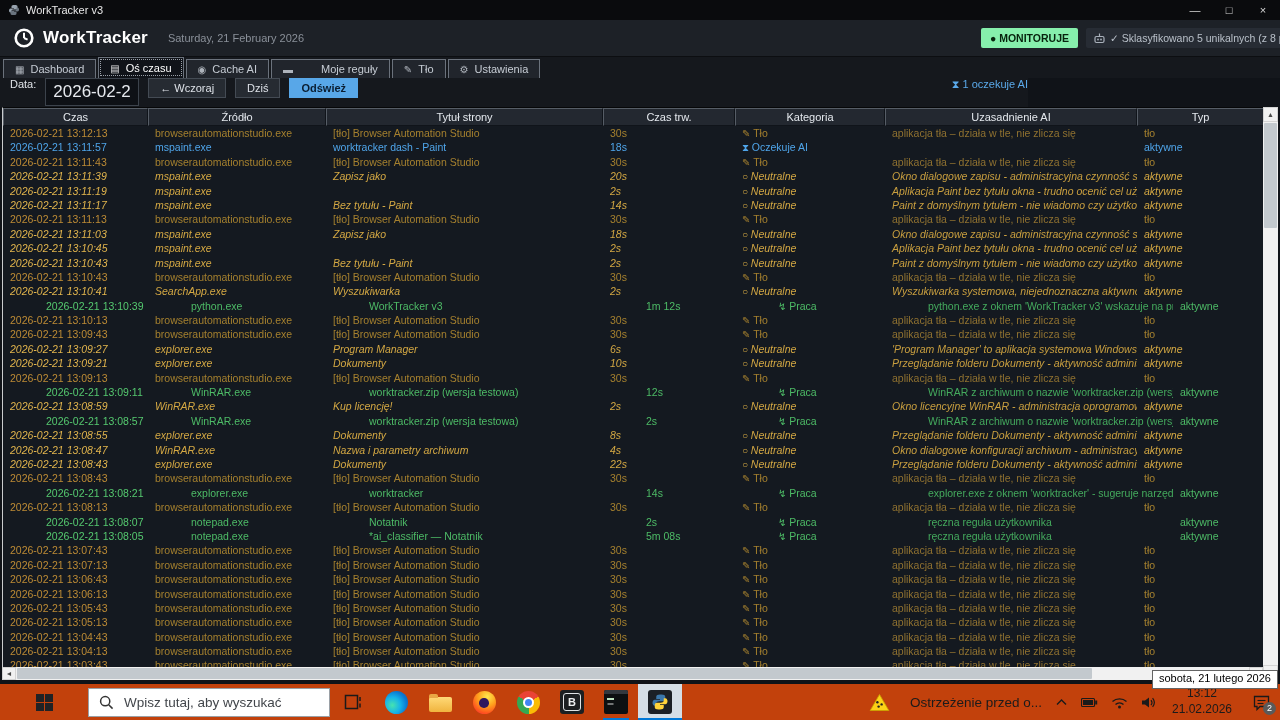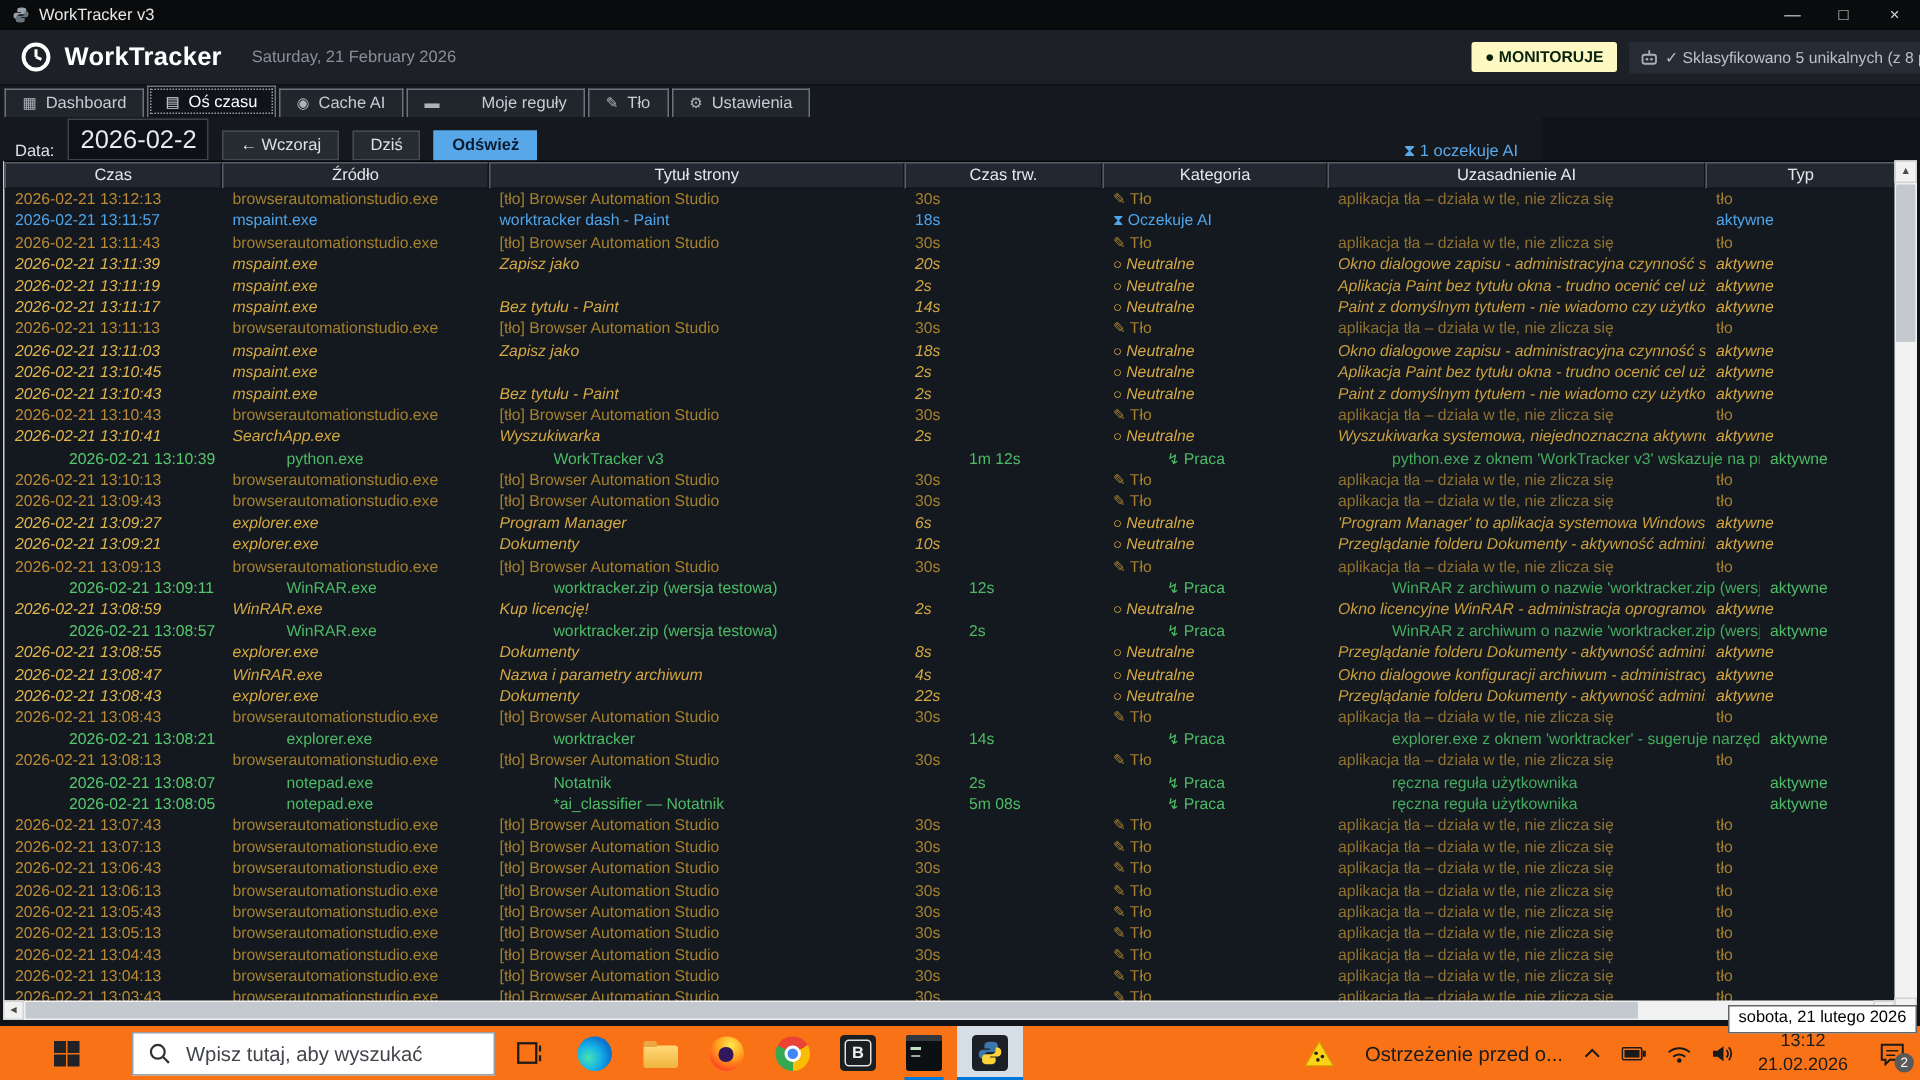--- a/index.html
+++ b/index.html
@@ -15,44 +15,44 @@
   .wctl{width:34px;height:20px;display:flex;align-items:center;justify-content:center;
         color:#d7d7d7;font-size:11px;}
 
   
   .appheader{position:absolute;top:20px;left:0;width:1280px;height:37px;background:#1d2127;
              display:flex;align-items:center;padding:0;box-sizing:border-box;border-bottom:1px solid #0c0e11;}
   .logo{margin:0 8px 0 13px;display:flex;align-items:center;}
   .brand{color:#ffffff;font-size:17px;font-weight:bold;letter-spacing:.2px;}
   .appdate{color:#8a9099;font-size:11px;margin-left:20px;}
   .hspacer{flex:1;}
-  .monitor-badge{background:#fef9c3;color:#07230d;font-size:10.5px;font-weight:bold;
+  .monitor-badge{background:#86efac;color:#07230d;font-size:10.5px;font-weight:bold;
                  padding:4px 9px;border-radius:2px;margin-right:8px;white-space:nowrap;}
   .status-chip{background:#272c34;color:#b9c0c9;font-size:10.5px;padding:4px 8px;border-radius:2px 0 0 2px;
                white-space:nowrap;max-width:178px;overflow:hidden;display:flex;align-items:center;gap:5px;}
 
   
   .tabbar{position:absolute;top:57px;left:0;width:1280px;height:21px;background:#15181d;
           display:flex;align-items:flex-end;padding-left:3px;box-sizing:border-box;}
   .tab{height:19px;display:flex;align-items:center;gap:6px;padding:0 11px;background:#21252c;
        border:1px solid #6b727c;border-bottom:none;margin-right:2px;color:#c6ccd4;font-size:11px;
        box-sizing:border-box;white-space:nowrap;}
   .tab .tabicon{font-size:10px;opacity:.85;}
   .tab.selected{background:#101319;height:21px;color:#ffffff;outline:1px dotted #9aa0a8;outline-offset:-3px;z-index:2;}
 
   
   .toolbar{position:absolute;top:78px;left:0;width:1028px;height:29px;background:#15181d;
-           display:flex;align-items:flex-end;gap:9px;padding-left:10px;box-sizing:border-box;}
+           display:flex;align-items:flex-start;gap:9px;padding-left:10px;box-sizing:border-box;}
   .tblabel{color:#dfe3e8;font-size:11px;}
   .date-input{background:#0e1116;border:1px solid #3c434c;color:#e6e9ee;font-size:17px;
               padding:3px 7px;width:78px;font-family:"Liberation Sans",sans-serif;}
   .btn{background:#262b32;border:1px solid #444b54;color:#dde1e7;font-size:11px;padding:3px 11px;
        font-family:"Liberation Sans",sans-serif;}
   .btn.primary{background:#58a7e8;border-color:#58a7e8;color:#0a1d30;font-weight:bold;}
-  .pending-note{margin-left:auto;margin-right:16px;color:#5aa9ea;font-size:11px;white-space:nowrap;}
+  .pending-note{margin-left:auto;color:#5aa9ea;font-size:11px;white-space:nowrap;}
 
   
   .tableregion{position:absolute;top:107px;left:2px;width:1276px;height:573px;background:#141920;
                border-left:1px solid #caccce;border-top:1px solid #060708;box-sizing:border-box;}
   .tgrid{display:grid;grid-template-columns:145px 178px 277px 132px 150px 252px 127px;}
   .thead{height:18px;}
   .thcell{background:#232830;border-top:1px solid #565d66;border-left:1px solid #565d66;
           border-right:1px solid #10141a;border-bottom:1px solid #10141a;color:#e4e8ed;font-size:11px;
           text-align:center;line-height:16px;height:18px;box-sizing:border-box;overflow:hidden;white-space:nowrap;}
   .tbody{height:542px;overflow:hidden;}
@@ -75,21 +75,21 @@
   .hscroll .sbtn{position:absolute;top:0;width:14px;height:13px;background:#f1f1f1;border:1px solid #d4d4d4;
                  box-sizing:border-box;color:#4a4a4a;font-size:7px;text-align:center;line-height:11px;}
   .hscroll .sbtn.left{left:0;} .hscroll .sbtn.right{right:0;}
   .hthumb{position:absolute;top:1px;left:15px;width:1075px;height:11px;background:#c3c9ce;border-radius:1px;}
 
   
   .tooltip{position:absolute;left:1152px;top:670px;height:17px;background:#ffffff;border:1px solid #646464;
            color:#000;font-size:11px;line-height:15px;padding:0 6px;z-index:60;white-space:nowrap;}
 
   
-  .taskbar{position:absolute;top:684px;left:0;width:1280px;height:36px;background:#f97316;
+  .taskbar{position:absolute;top:684px;left:0;width:1280px;height:36px;background:#c2410c;
            display:flex;align-items:center;box-sizing:border-box;}
   .startbtn{width:88px;height:36px;display:flex;align-items:center;justify-content:center;}
   .winlogo{display:grid;grid-template-columns:8px 8px;grid-template-rows:8px 8px;gap:1px;}
   .winlogo i{background:#202225;display:block;}
   .searchbox{width:242px;height:29px;background:#ffffff;border:1px solid #9aa0a6;display:flex;
              align-items:center;gap:8px;padding:0 10px;box-sizing:border-box;}
   .searchbox input{border:none;outline:none;flex:1;font-size:13.5px;background:transparent;
                    color:#3c4043;font-family:"Liberation Sans",sans-serif;width:100%;}
   .searchbox input::placeholder{color:#42464b;opacity:1;}
   .tbicon{width:44px;height:36px;display:flex;align-items:center;justify-content:center;position:relative;}

